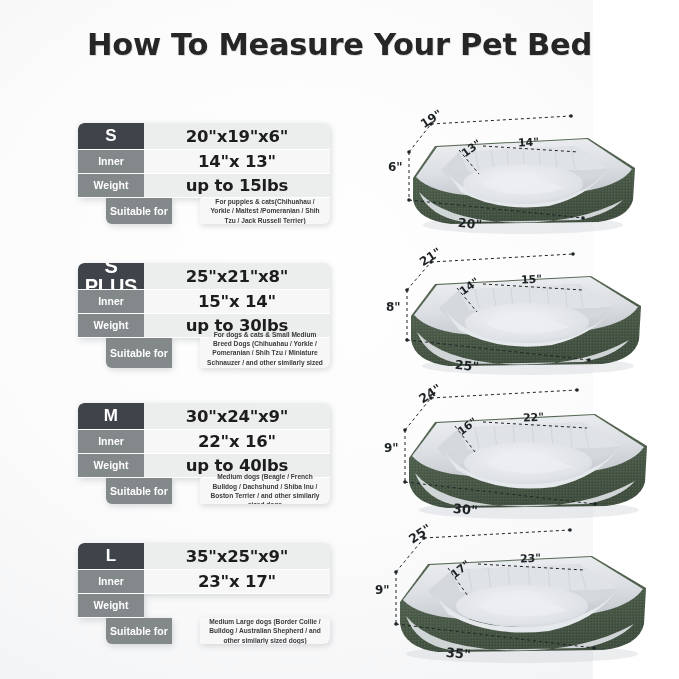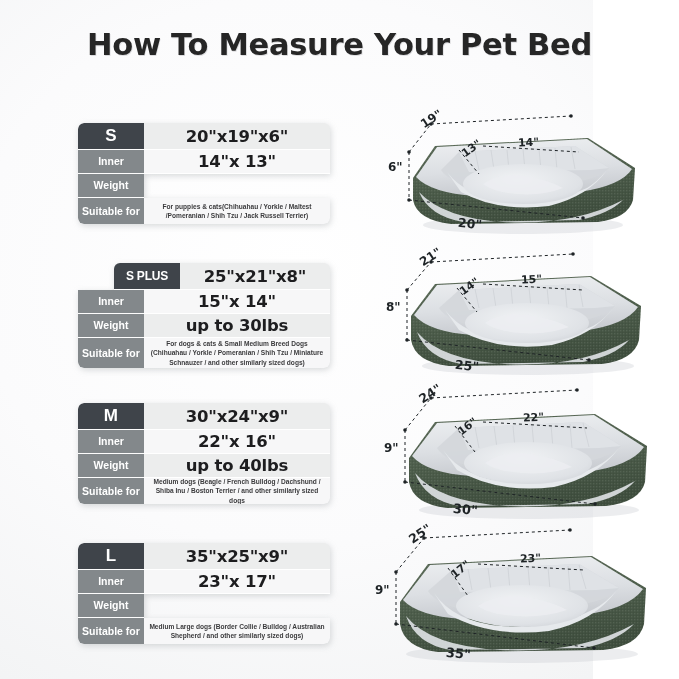--- a/index.html
+++ b/index.html
@@ -63,21 +63,21 @@
     text-align: center;
     line-height: 1.02;
     border-bottom: 1px solid #fdfdfd;
   }
   .lbl.size {
     background: #3f444a;
     font-size: 17px;
     letter-spacing: 0.3px;
     border-top-left-radius: 6px;
   }
-  .lbl.size.wide { font-size: 12px; letter-spacing: -0.2px; margin-left: 36px; }
+  .lbl.size.wide { font-size: 20px; letter-spacing: -0.2px; }
   .lbl.suitable {
     border-bottom-left-radius: 6px;
     border-bottom: none;
   }
   .val {
     flex: 1 1 auto;
     display: flex;
     align-items: center;
     justify-content: center;
     text-align: center;
@@ -97,21 +97,21 @@
     font-weight: bold;
     line-height: 1.42;
     color: #3b3b3d;
     padding: 2px 5px;
     border-bottom: none;
     border-bottom-right-radius: 6px;
   }
   .r1 .lbl, .r1 .val { height: 27px; }
   .r2 .lbl, .r2 .val { height: 24px; text-align: center; }
   .r3 .lbl, .r3 .val { height: 24px; }
-  .r4 .lbl, .r4 .val { height: 26px; }
+  .r4 .lbl, .r4 .val { height: 26px; margin-left: 28px; }
   .t-splus .r4 .lbl, .t-splus .r4 .val { height: 30px; }
 
   
   .bed-fig { position: absolute; }
   .bed-fig svg { display: block; }
 
   .dim-label {
     position: absolute;
     font-family: "DejaVu Sans", sans-serif;
     font-weight: bold;
@@ -130,20 +130,21 @@
     <div class="row r1">
       <div class="lbl size">S</div>
       <div class="val alt big">20"x19"x6"</div>
     </div>
     <div class="row r2">
       <div class="lbl">Inner</div>
       <div class="val big">14"x 13"</div>
     </div>
     <div class="row r3">
       <div class="lbl">Weight</div>
+      <div class="val alt big">up to 15lbs</div>
     </div>
     <div class="row r4">
       <div class="lbl suitable">Suitable for</div>
       <div class="val small">For puppies &amp; cats(Chihuahau / Yorkle / Maltest /Pomeranian / Shih Tzu / Jack Russell Terrier)</div>
     </div>
   </div>
 
   <div class="spec-table t-splus" style="top:263px;">
     <div class="row r1">
       <div class="lbl size wide">S PLUS</div>

